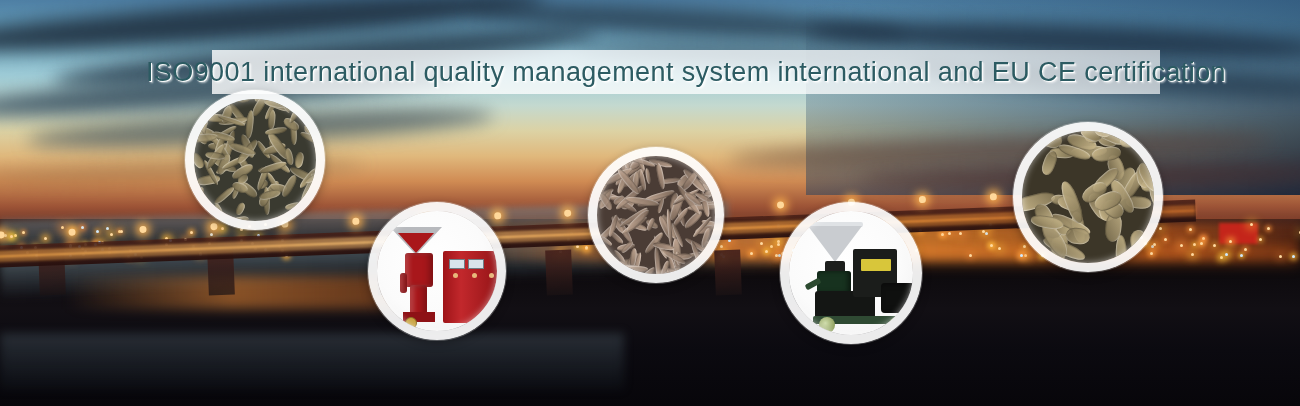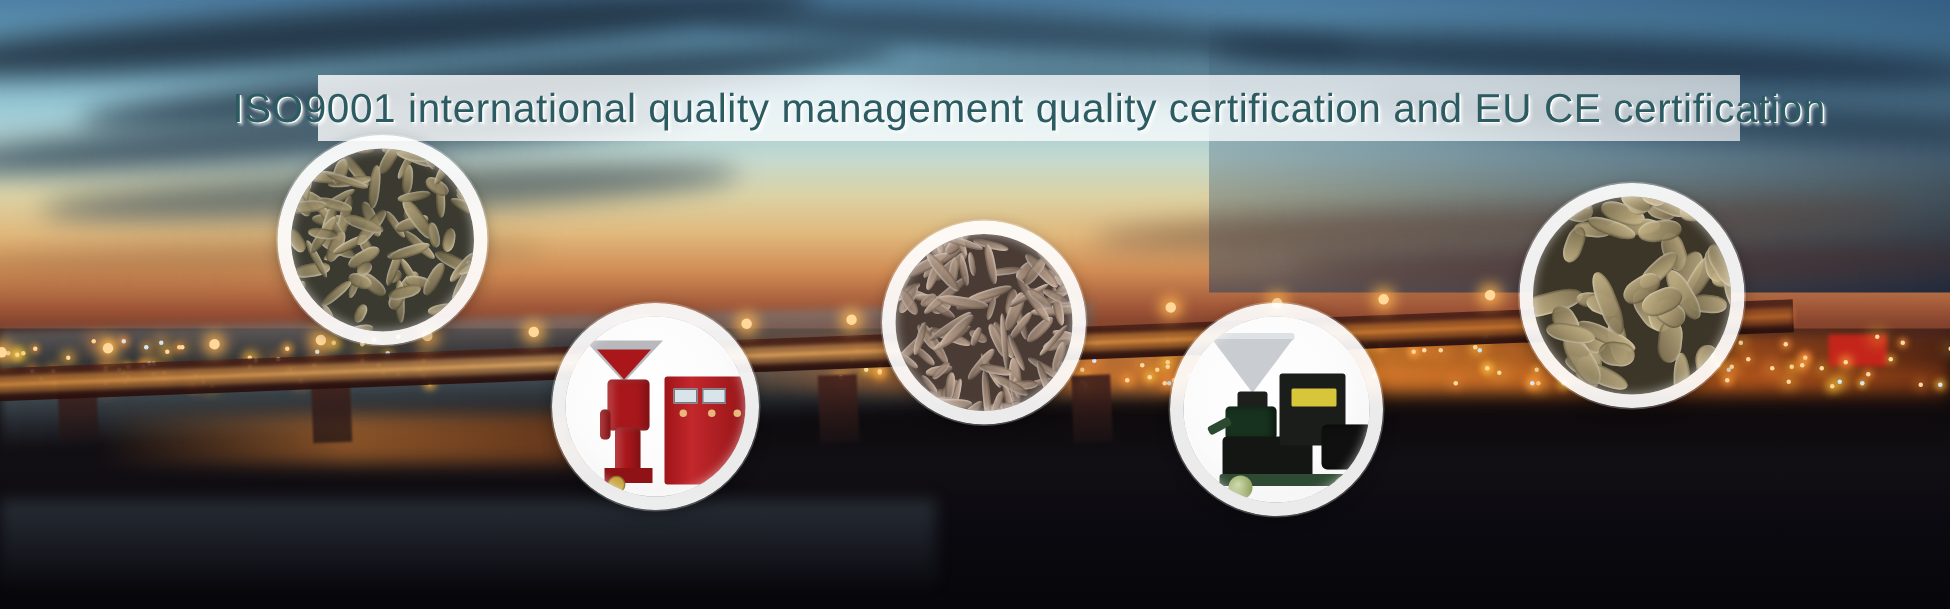--- a/index.html
+++ b/index.html
@@ -490,21 +490,21 @@
           <div class="lamp" style="left: 71.6%;"></div>
           <div class="lamp" style="left: 77.4%;"></div>
           <div class="lamp" style="left: 83.2%;"></div>
           <div class="lamp" style="left: 89%;"></div>
           <div class="lamp" style="left: 94.8%;"></div>
         </div>
     </div>
   </div>
 
   <div class="headline-strip">
-    <span class="headline-text">ISO9001 international quality management quality certification and EU CE certification</span>
+    <span class="headline-text">ISO9001 international quality management system international and EU CE certification</span>
   </div>
 
   <div id="bubbles">
       <div class="bubble" style="left: 185px; top: 90px; width: 140px; height: 140px;">
         <div class="inner" style="background: rgb(58, 58, 48);">
           <div class="pellets">
             <div class="pellet" style="width: 23.7px; height: 8.9px; left: 52.8%; top: 68.4%; transform: rotate(306deg); background: linear-gradient(69deg, rgb(110, 100, 72), rgb(185, 169, 127)); opacity: 0.96;"></div>
             <div class="pellet" style="width: 14.9px; height: 5.1px; left: 52.2%; top: 55%; transform: rotate(171deg); background: linear-gradient(60deg, rgb(185, 169, 127), rgb(110, 100, 72)); opacity: 0.93;"></div>
             <div class="pellet" style="width: 19px; height: 5.3px; left: 31.1%; top: 68.7%; transform: rotate(110deg); background: linear-gradient(170deg, rgb(110, 100, 72), rgb(185, 169, 127)); opacity: 0.85;"></div>
             <div class="pellet" style="width: 25px; height: 8.1px; left: 36.5%; top: 37.4%; transform: rotate(66deg); background: linear-gradient(76deg, rgb(110, 100, 72), rgb(185, 169, 127)); opacity: 0.83;"></div>

